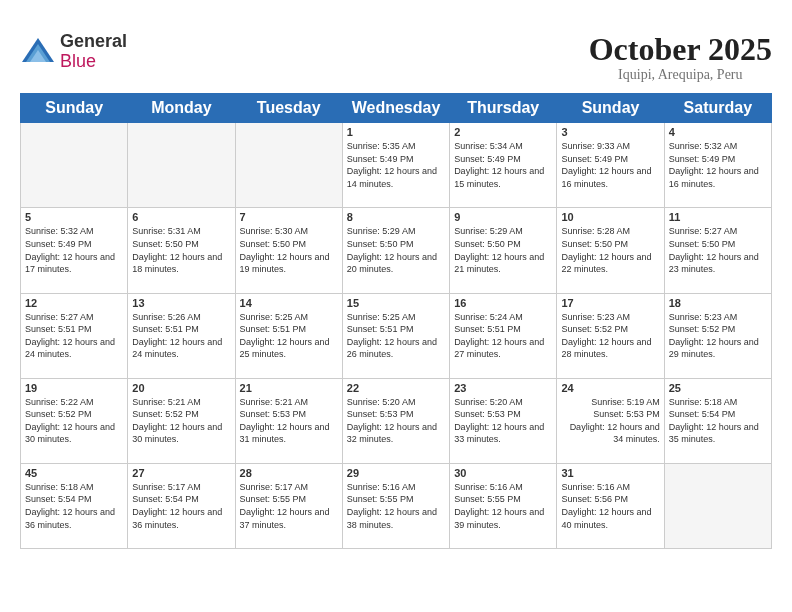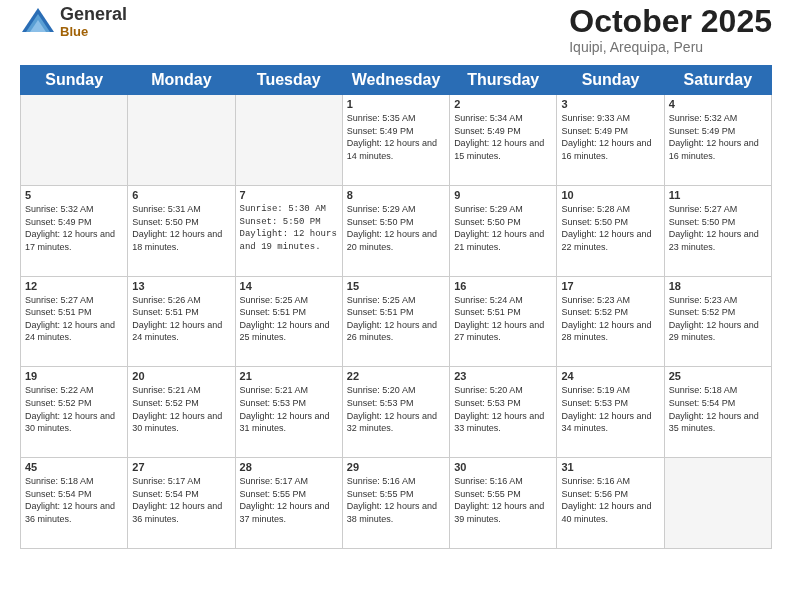--- a/index.html
+++ b/index.html
@@ -6,21 +6,21 @@
     body {
       font-family: Arial, sans-serif;
       background: #fff;
       width: 792px;
       height: 612px;
       overflow: hidden;
     }
     .page {
       width: 792px;
       height: 561px;
-      padding: 4px 20px 12px 20px;
+      padding: 32px 20px 12px 20px;
       display: flex;
       flex-direction: column;
     }
     .header {
       display: flex;
       justify-content: space-between;
       align-items: flex-start;
       margin-bottom: 10px;
     }
     .logo {
@@ -31,31 +31,32 @@
       display: flex;
       flex-direction: column;
       line-height: 1.1;
     }
     .logo-general {
       font-size: 18px;
       font-weight: bold;
       color: #333;
     }
     .logo-blue {
-      font-size: 13px;
-      font-weight: bold;
-      color: #a16207;
+      font-size: 18px;
+      font-weight: normal;
+      color: #be185d;
     }
     .logo-icon {
       width: 36px;
       height: 36px;
       margin-right: 4px;
     }
     .title-block {
-      text-align: left;
+      text-align: center;
+      font-family: Liberation Serif, serif;
     }
     .month-title {
       font-size: 32px;
       font-weight: bold;
       color: #222;
       line-height: 1.1;
     }
     .location {
       font-size: 14px;
       color: #737373;
@@ -175,21 +176,21 @@
 Daylight: 12 hours and 17 minutes.</div>
           </td>
           <td>
             <span class="day-number">6</span>
             <div class="day-info" style="white-space: pre-line;">Sunrise: 5:31 AM
 Sunset: 5:50 PM
 Daylight: 12 hours and 18 minutes.</div>
           </td>
           <td>
             <span class="day-number">7</span>
-            <div class="day-info" style="white-space: pre-line; font-family: Liberation Mono, monospace;">Sunrise: 5:30 AM
+            <div class="day-info" style="white-space: pre-line;">Sunrise: 5:30 AM
 Sunset: 5:50 PM
 Daylight: 12 hours and 19 minutes.</div>
           </td>
           <td>
             <span class="day-number">8</span>
             <div class="day-info" style="white-space: pre-line;">Sunrise: 5:29 AM
 Sunset: 5:50 PM
 Daylight: 12 hours and 20 minutes.</div>
           </td>
           <td>
@@ -281,21 +282,21 @@
 Daylight: 12 hours and 32 minutes.</div>
           </td>
           <td>
             <span class="day-number">23</span>
             <div class="day-info" style="white-space: pre-line;">Sunrise: 5:20 AM
 Sunset: 5:53 PM
 Daylight: 12 hours and 33 minutes.</div>
           </td>
           <td>
             <span class="day-number">24</span>
-            <div class="day-info" style="white-space: pre-line;">Sunrise: 5:19 AM
+            <div class="day-info" style="white-space: pre-line; text-align: right;">Sunrise: 5:19 AM
 Sunset: 5:53 PM
 Daylight: 12 hours and 34 minutes.</div>
           </td>
           <td>
             <span class="day-number">25</span>
             <div class="day-info" style="white-space: pre-line;">Sunrise: 5:18 AM
 Sunset: 5:54 PM
 Daylight: 12 hours and 35 minutes.</div>
           </td>
         </tr>

